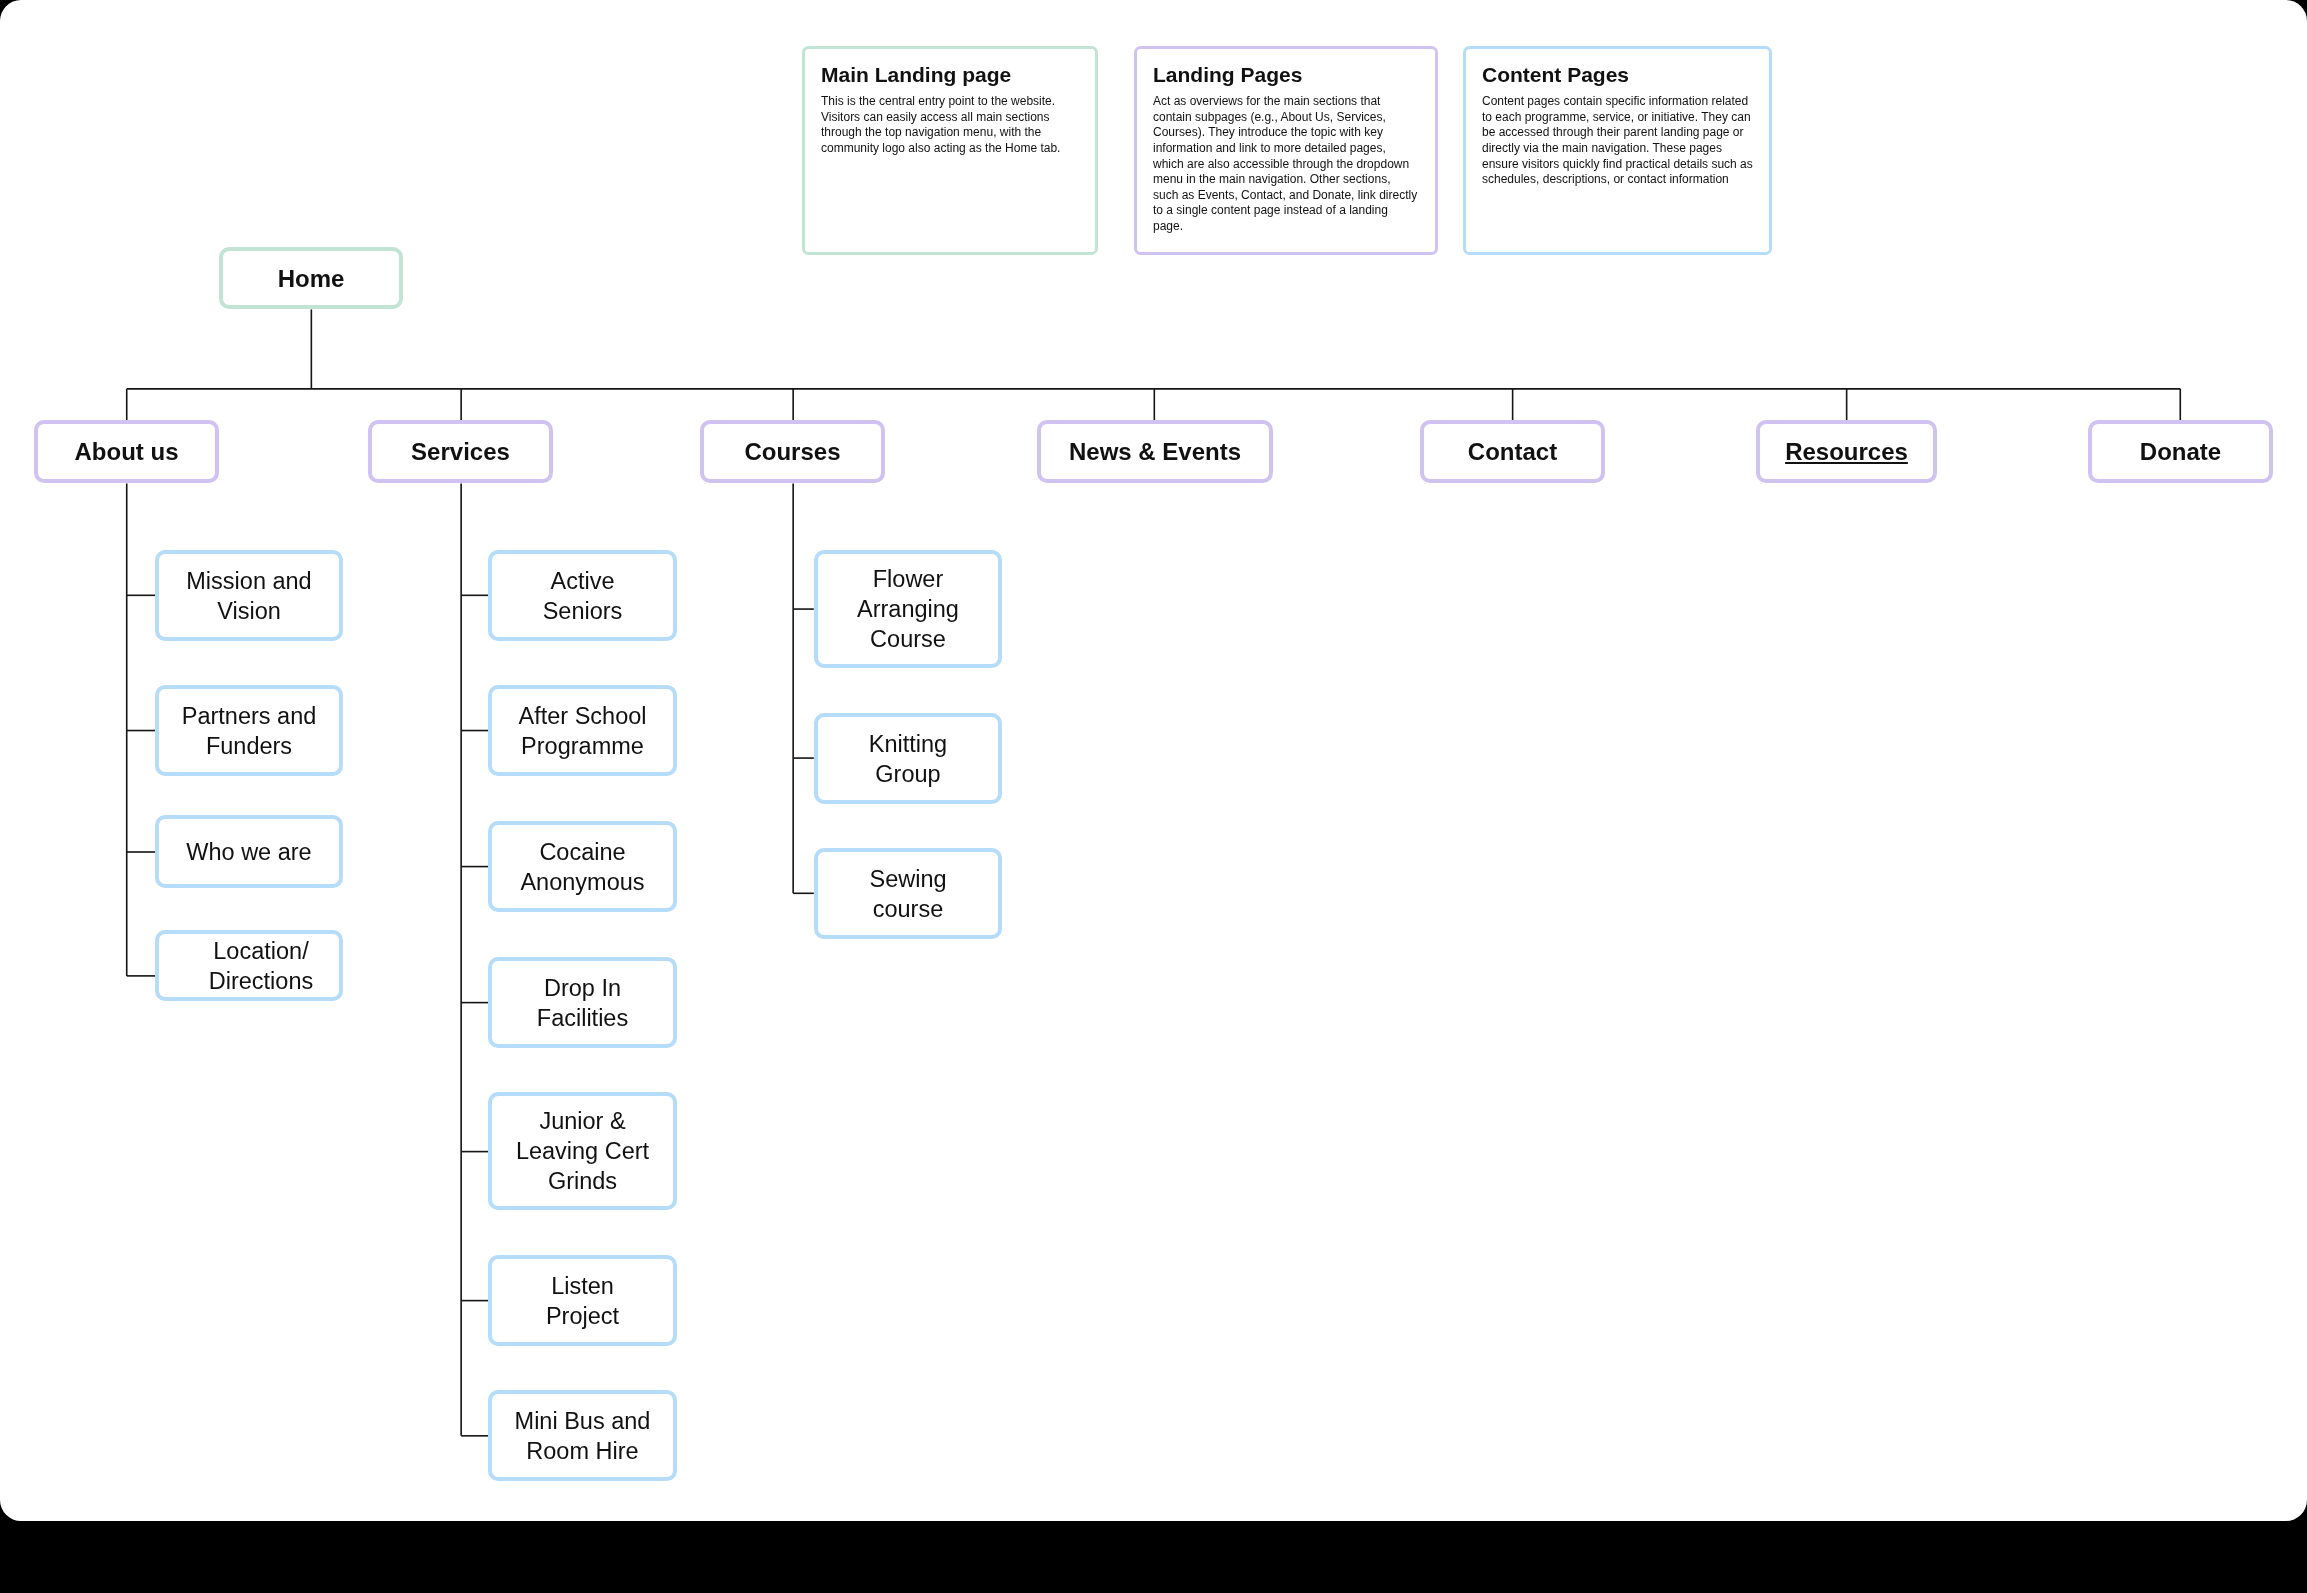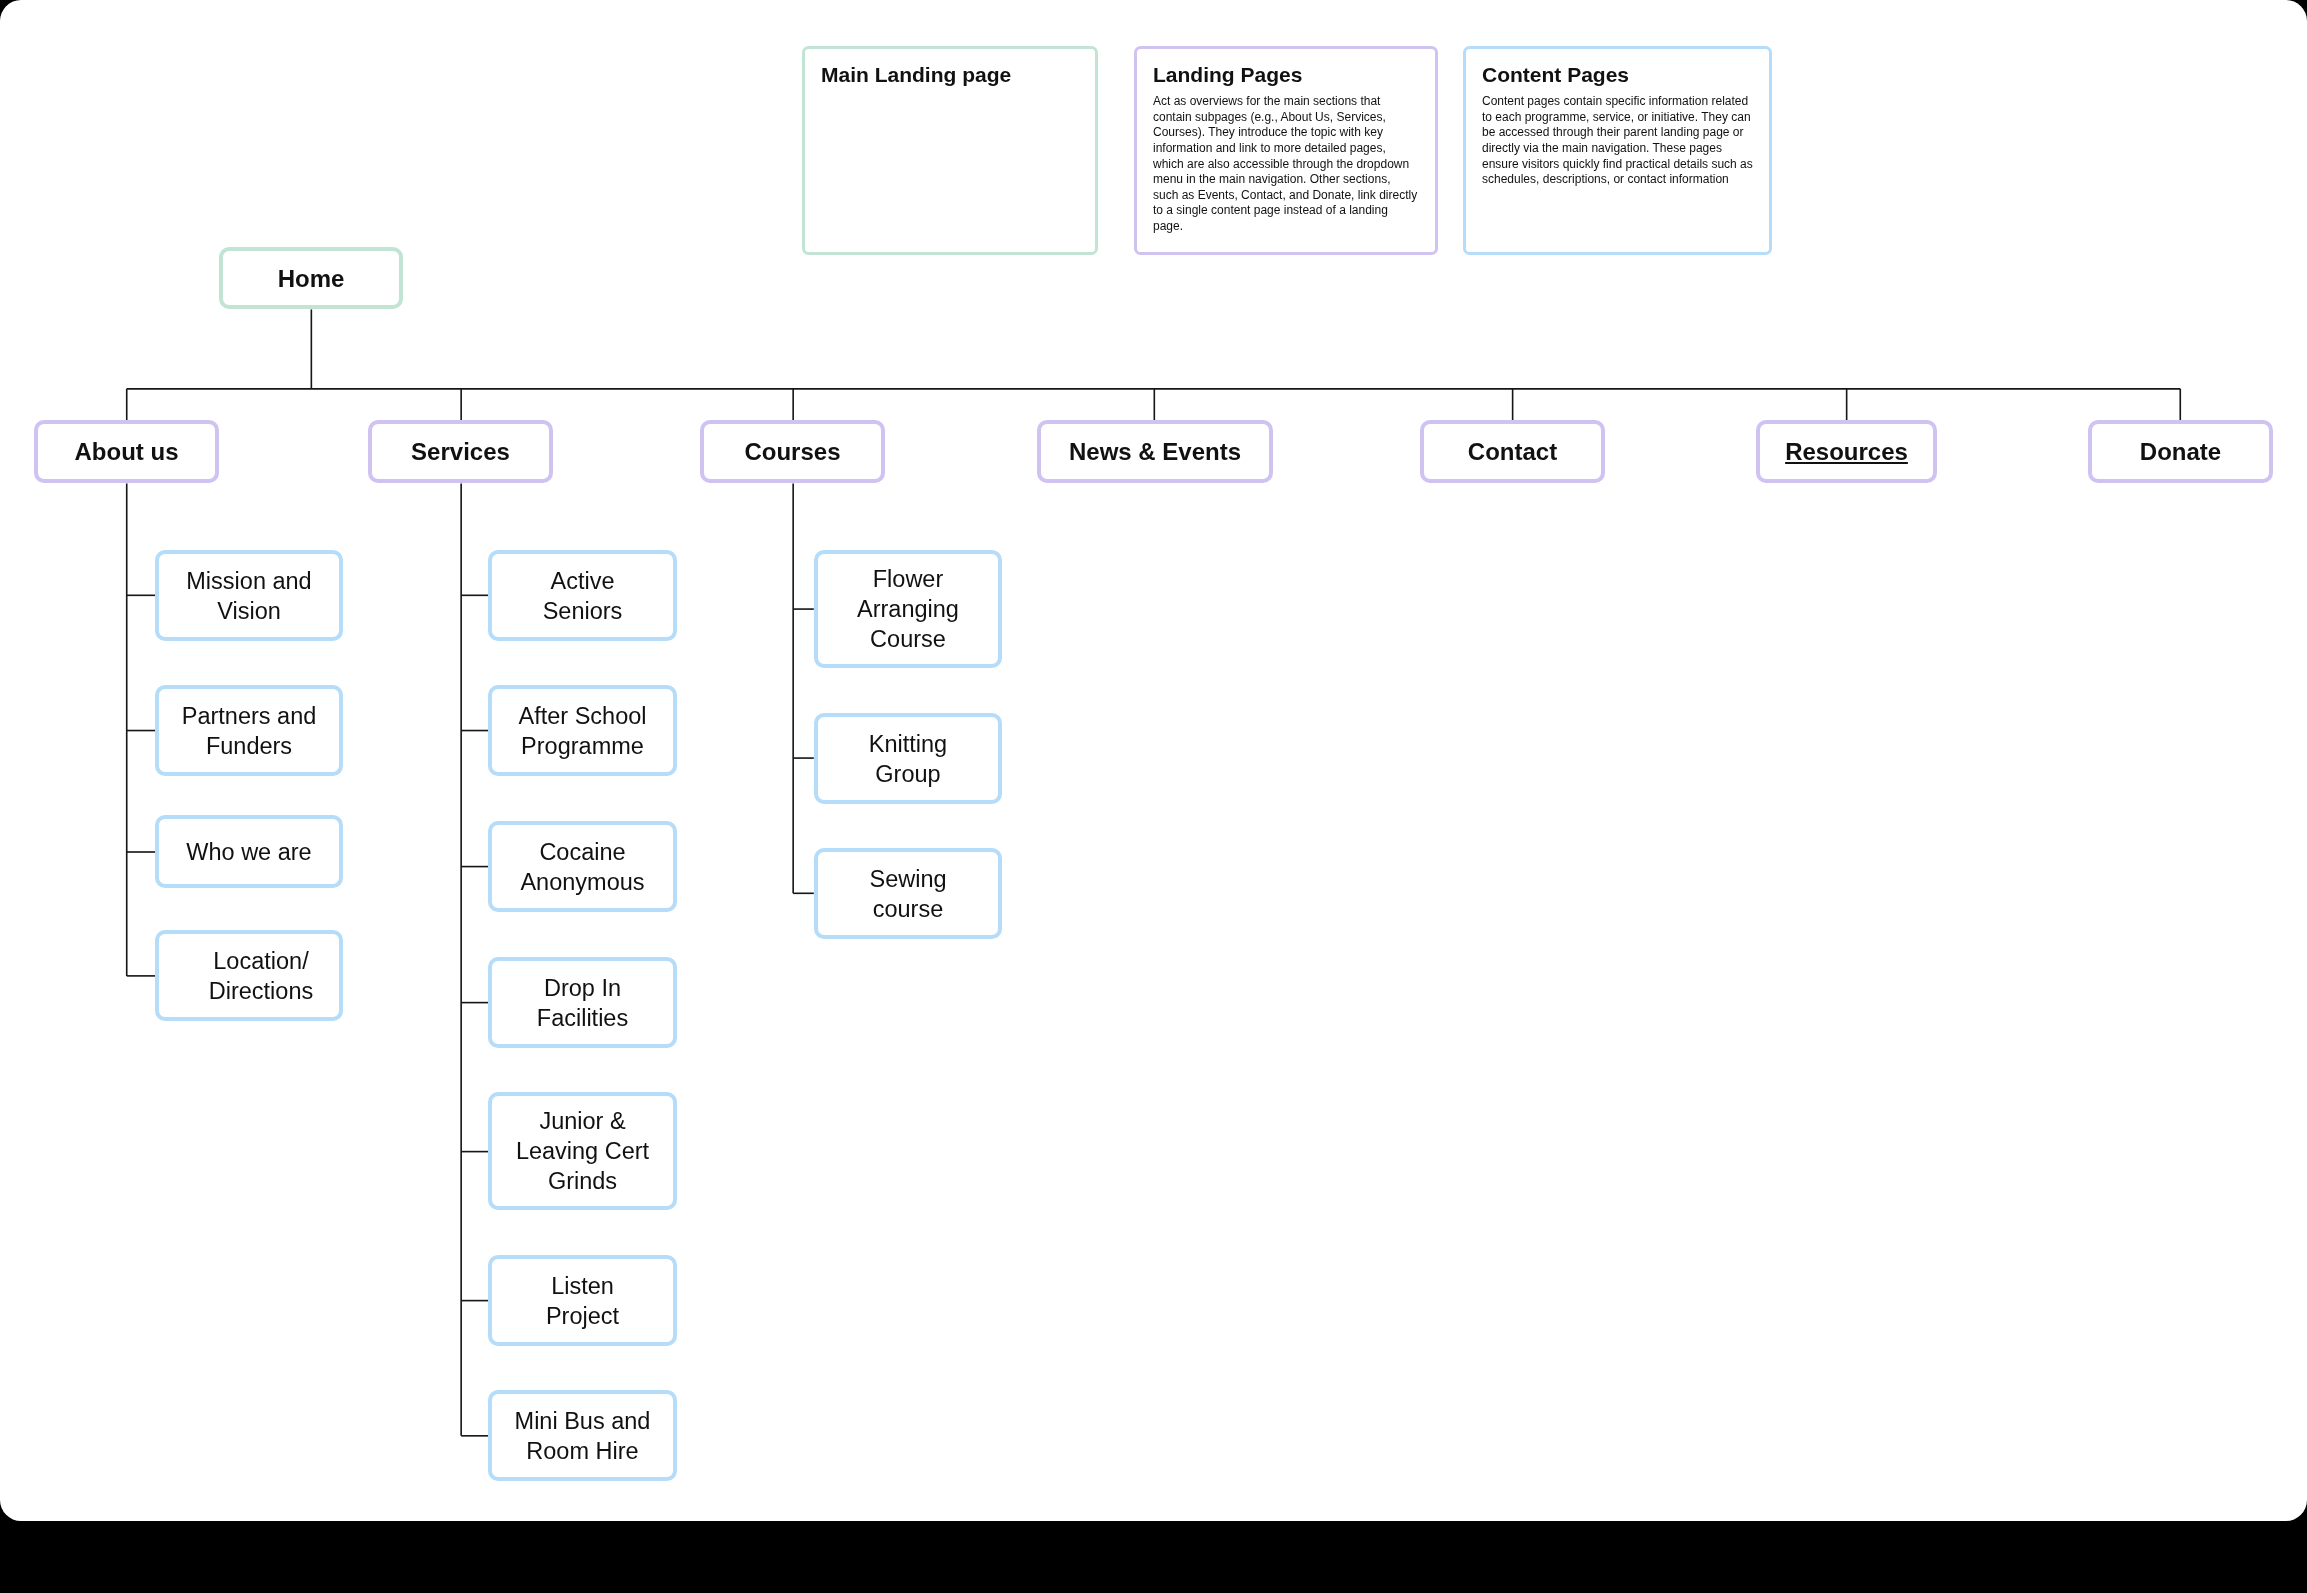--- a/index.html
+++ b/index.html
@@ -93,39 +93,40 @@
       <line x1="569.5" y1="1606" x2="603" y2="1606" stroke="#161616" stroke-width="2"></line>
       <line x1="569.5" y1="1773" x2="603" y2="1773" stroke="#161616" stroke-width="2"></line>
       <line x1="979.5" y1="597" x2="979.5" y2="1103" stroke="#161616" stroke-width="2"></line>
       <line x1="979.5" y1="752" x2="1005" y2="752" stroke="#161616" stroke-width="2"></line>
       <line x1="979.5" y1="936" x2="1005" y2="936" stroke="#161616" stroke-width="2"></line>
       <line x1="979.5" y1="1103" x2="1005" y2="1103" stroke="#161616" stroke-width="2"></line>
     </svg>
   <div id="legend">
       <div class="legend-card" style="left: 802px; top: 46px; width: 296px; height: 209px; border-color: rgb(194, 228, 212);">
         <h3>Main Landing page</h3>
+        <p>This is the central entry point to the website. Visitors can easily access all main sections through the top navigation menu, with the community logo also acting as the Home tab.</p>
       </div>
       <div class="legend-card" style="left: 1134px; top: 46px; width: 304px; height: 209px; border-color: rgb(208, 194, 241);">
         <h3>Landing Pages</h3>
         <p>Act as overviews for the main sections that contain subpages (e.g., About Us, Services, Courses). They introduce the topic with key information and link to more detailed pages, which are also accessible through the dropdown menu in the main navigation. Other sections, such as Events, Contact, and Donate, link directly to a single content page instead of a landing page.</p>
       </div>
       <div class="legend-card" style="left: 1463px; top: 46px; width: 309px; height: 209px; border-color: rgb(181, 220, 248);">
         <h3>Content Pages</h3>
         <p>Content pages contain specific information related to each programme, service, or initiative. They can be accessed through their parent landing page or directly via the main navigation. These pages ensure visitors quickly find practical details such as schedules, descriptions, or contact information</p>
       </div>
     </div>
   <div id="nodes">
       <div class="node level1" style="left: 219px; top: 247px; width: 184px; height: 62px; border-color: rgb(194, 228, 212);">Home</div>
       <div class="node level2" style="left: 34px; top: 420px; width: 185px; height: 63px; border-color: rgb(208, 194, 241);">About us</div>
       <div class="node level3" style="left: 155px; top: 550px; width: 188px; height: 91px; border-color: rgb(181, 220, 248);">Mission and
 Vision</div>
       <div class="node level3" style="left: 155px; top: 685px; width: 188px; height: 91px; border-color: rgb(181, 220, 248);">Partners and
 Funders</div>
       <div class="node level3" style="left: 155px; top: 815px; width: 188px; height: 73px; border-color: rgb(181, 220, 248);">Who we are</div>
-      <div class="node level3" style="left: 155px; top: 930px; width: 188px; height: 91px; border-color: rgb(181, 220, 248); padding-left: 24px;">Location/
+      <div class="node level3" style="left: 155px; top: 930px; width: 188px; height: 71px; border-color: rgb(181, 220, 248); padding-left: 24px;">Location/
 Directions</div>
       <div class="node level2" style="left: 368px; top: 420px; width: 185px; height: 63px; border-color: rgb(208, 194, 241);">Services</div>
       <div class="node level3" style="left: 488px; top: 550px; width: 189px; height: 91px; border-color: rgb(181, 220, 248);">Active
 Seniors</div>
       <div class="node level3" style="left: 488px; top: 685px; width: 189px; height: 91px; border-color: rgb(181, 220, 248);">After School
 Programme</div>
       <div class="node level3" style="left: 488px; top: 821px; width: 189px; height: 91px; border-color: rgb(181, 220, 248);">Cocaine
 Anonymous</div>
       <div class="node level3" style="left: 488px; top: 957px; width: 189px; height: 91px; border-color: rgb(181, 220, 248);">Drop In
 Facilities</div>

